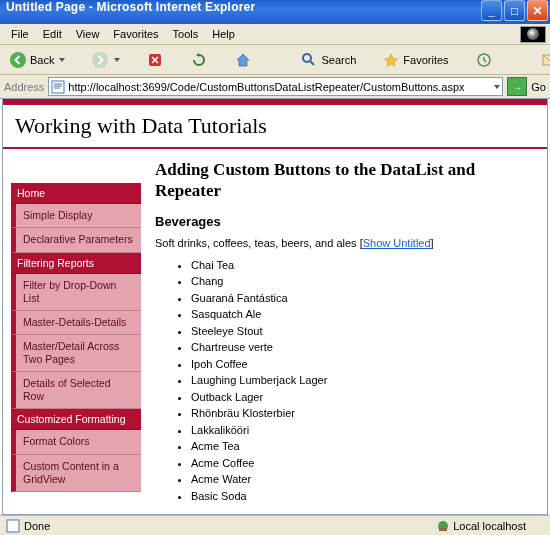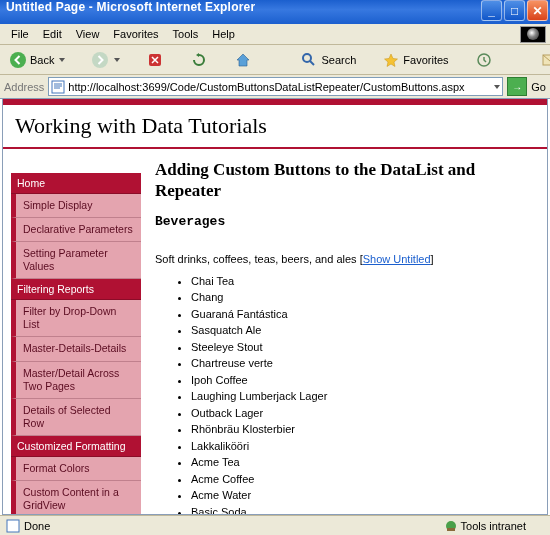--- a/index.html
+++ b/index.html
@@ -39,21 +39,21 @@
 .topstripe { height:6px; background:#b01133; }
 .pagehead { padding:8px 12px; font-family:Georgia,'Times New Roman',serif; font-size:22px; border-bottom:2px solid #b01133; }
 
 .layout { display:flex; align-items:center; margin:10px 8px 0 8px; gap:14px; }
 .sidebar { width:130px; flex-shrink:0; background:#fff; }
 .sidebar .cat { background:#b01133; color:#fff; padding:4px 6px; font-size:10.5px; border-bottom:1px solid #8b0c28; cursor:pointer; }
 .sidebar .sub { background:#e4a4af; color:#5a0b20; padding:5px 7px; font-size:10.5px; border-bottom:1px solid #c0808d; border-left:5px solid #b01133; cursor:pointer; line-height:1.25; }
 
 .main { flex:1; padding-right:4px; }
 .main h1 { font-family:Georgia,serif; font-size:17px; font-weight:bold; margin-bottom:12px; line-height:1.25; }
-.main h2 { font-family:Liberation Mono, monospace; font-size:13px; font-weight:bold; margin:10px 0 24px; }
+.main h2 { font-family:Liberation Sans, sans-serif; font-size:13px; font-weight:bold; margin:10px 0 8px; }
 .main p { font-size:11px; margin-bottom:8px; }
 .main a.sp { color:#1b5fce; text-decoration:underline; }
 .main ul { list-style:disc; margin:6px 0 12px 36px; }
 .main ul li { font-size:11px; line-height:1.5; }
 
 
 .statusbar { position:absolute; bottom:0; left:0; right:0; height:20px; background:#ece9d8; border-top:1px solid #c0b89a; display:flex; align-items:center; padding:0 6px; font-size:11px; }
 .statusbar .spacer { flex:1; }
 .statusbar .zone { display:flex; align-items:center; gap:3px; margin-right:18px; }
 .statusbar .zone .ico { width:14px; height:14px; }
@@ -214,21 +214,20 @@
 </div>
 
 <div class="viewport">
   <div class="topstripe"></div>
   <div class="pagehead">Working with Data Tutorials</div>
   <div class="layout">
     <div class="sidebar" id="sidebar">
         <div class="cat">Home</div>
         <div class="sub">Simple Display</div>
         <div class="sub">Declarative Parameters</div>
-        <div class="sub">Setting Parameter Values</div>
         <div class="cat">Filtering Reports</div>
         <div class="sub">Filter by Drop-Down List</div>
         <div class="sub">Master-Details-Details</div>
         <div class="sub">Master/Detail Across Two Pages</div>
         <div class="sub">Details of Selected Row</div>
         <div class="cat">Customized Formatting</div>
         <div class="sub">Format Colors</div>
         <div class="sub">Custom Content in a GridView</div>
       </div>
     <div class="main">
@@ -267,15 +266,15 @@
     </span>
   <span style="margin-left:4px">Done</span>
   <span class="spacer"></span>
   <span class="zone">
     <span class="ico">
         <svg width="14" height="14">
           <circle cx="7" cy="7" r="5" fill="#4aa04a"></circle>
           <rect x="3" y="9" width="8" height="3" fill="#8a6a3a"></rect>
         </svg>
       </span>
-    <span>Tools intranet</span>
+    <span>Local localhost</span>
   </span>
 </div>
 
 </body></html>

